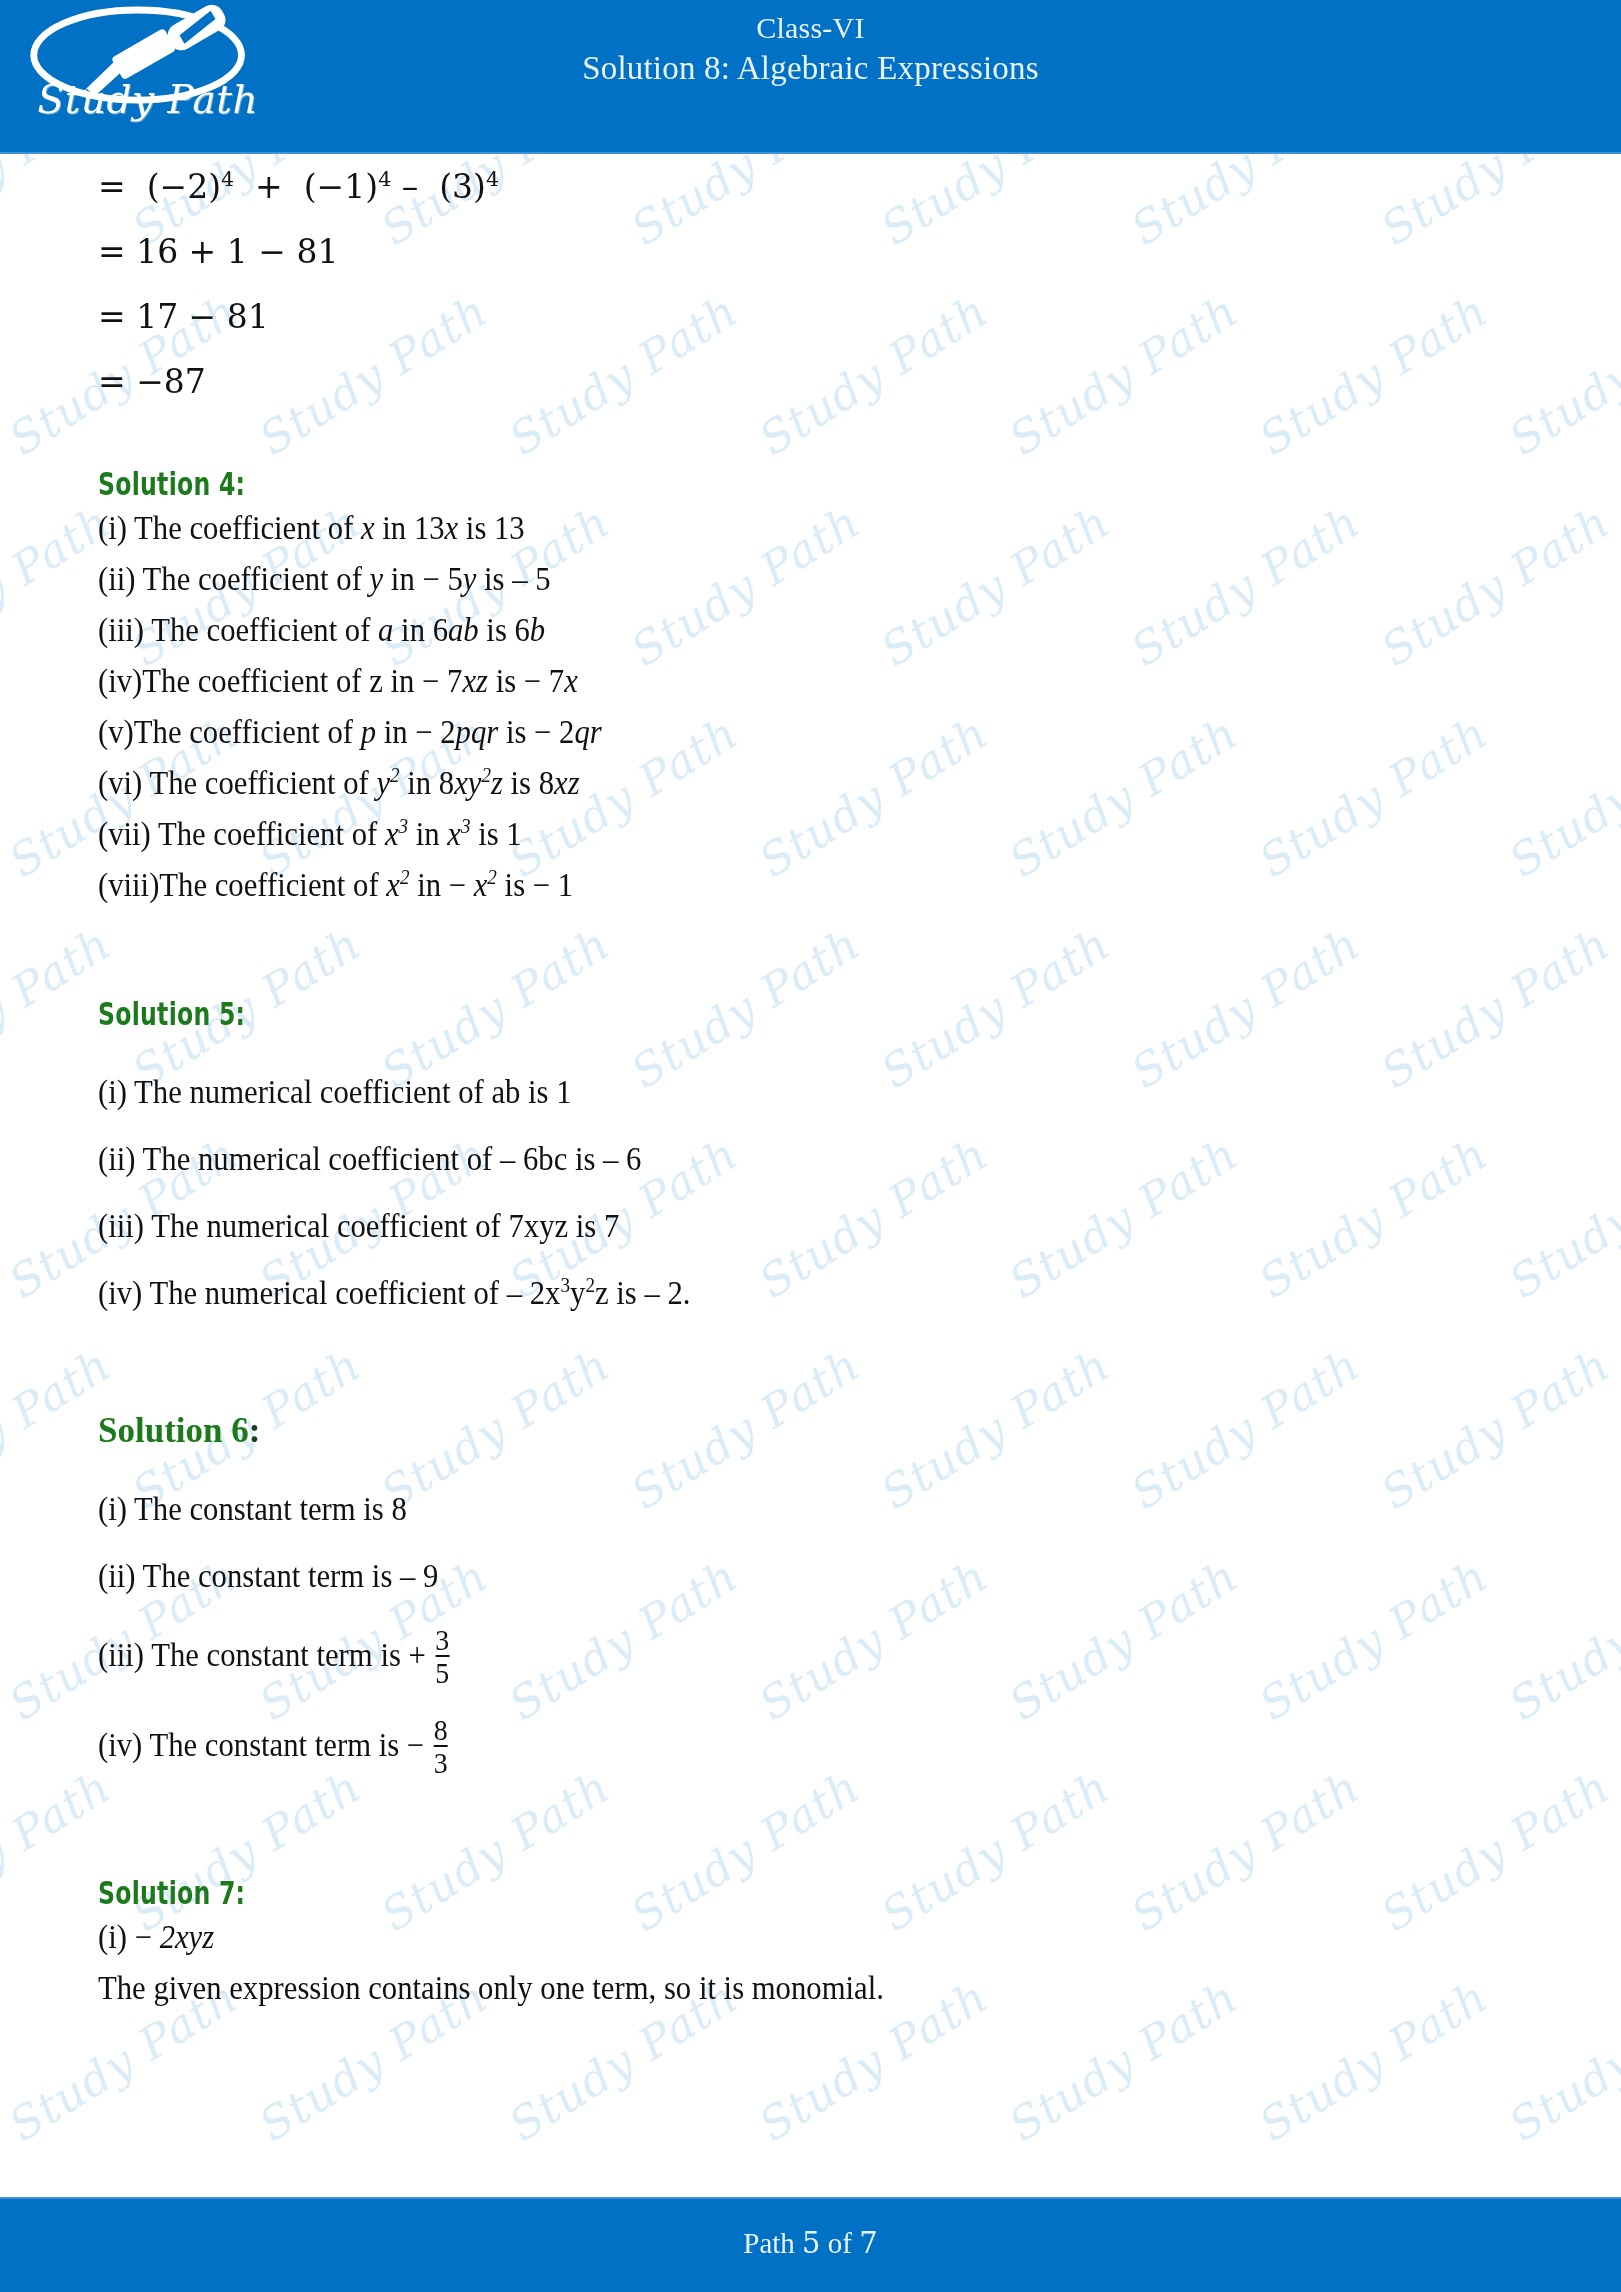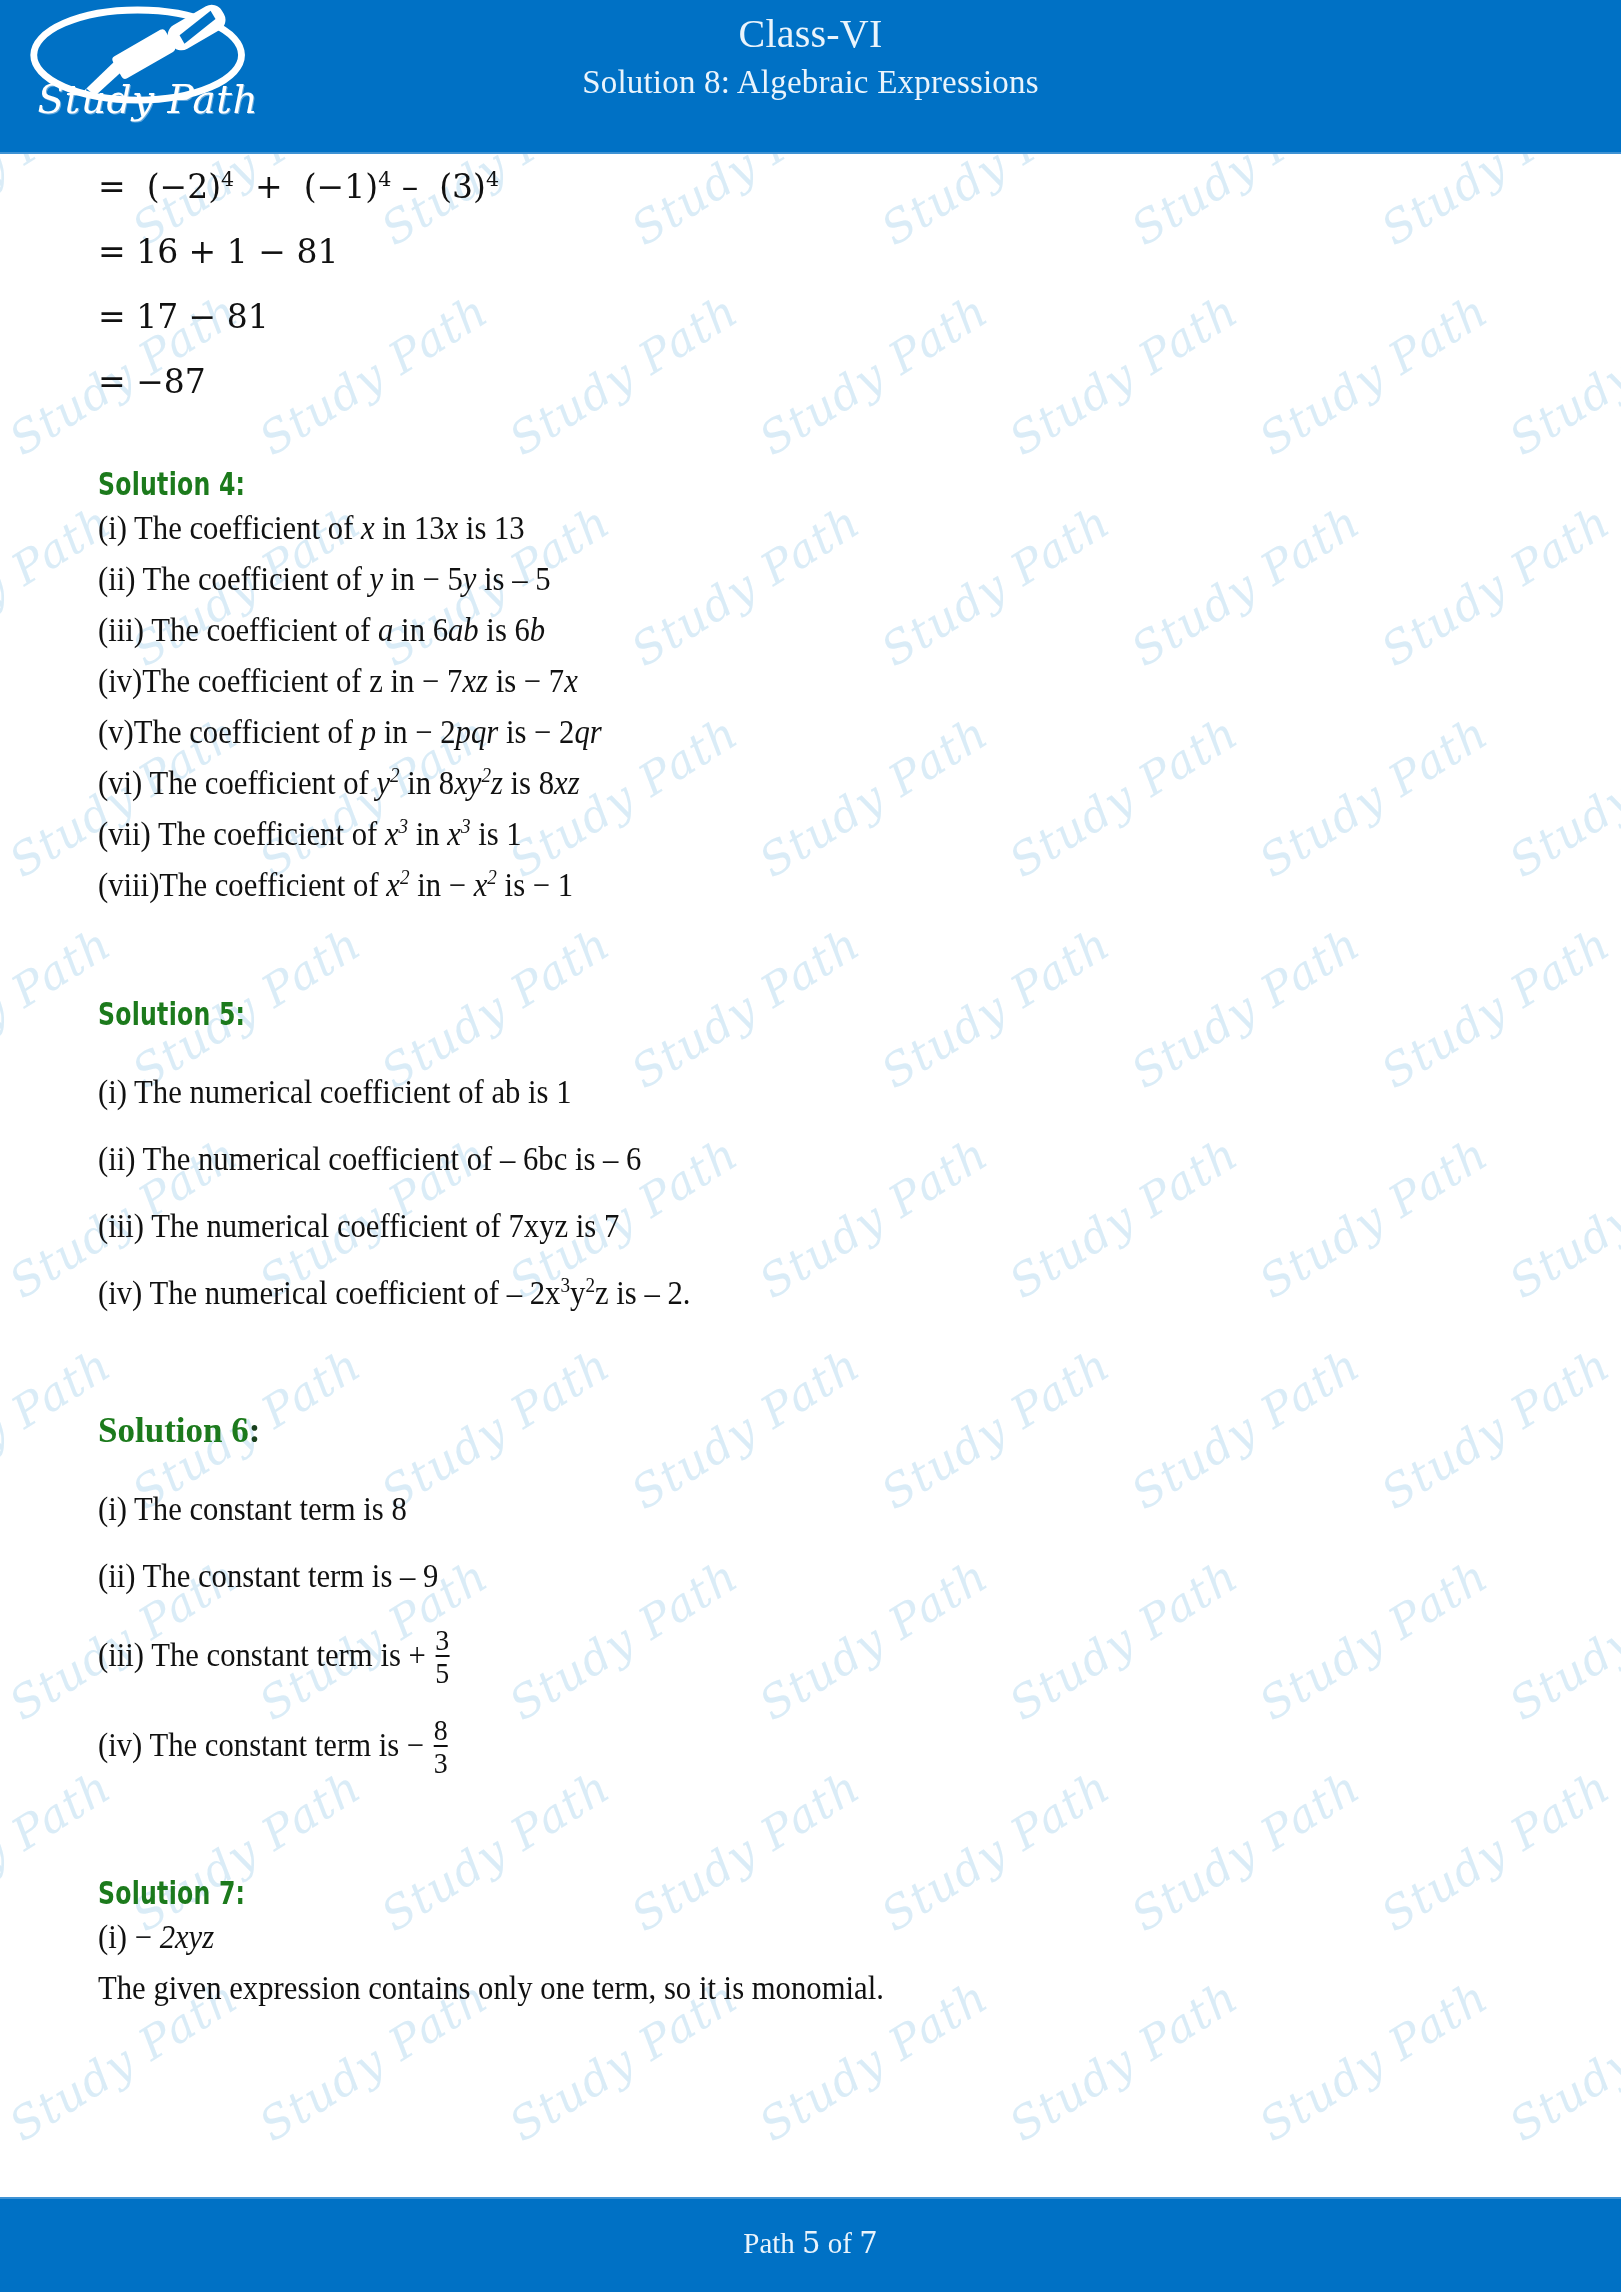--- a/index.html
+++ b/index.html
@@ -50,21 +50,21 @@
   .header-title-block {
     position: absolute;
     left: 0; right: 0;
     top: 7.8px;
     text-align: center;
     color: #eaf4fc;
     font-family: "Liberation Serif", serif;
     line-height: 1.32;
   }
   .header-line {
-    font-size: 40px;
+    font-size: 30px;
     display: block;
     letter-spacing: 0.2px;
   }
   .header-line.l3 { font-size: 33px; }
 
   
   .logo {
     position: absolute;
     left: 21.6px;
     top: 3.9px;

